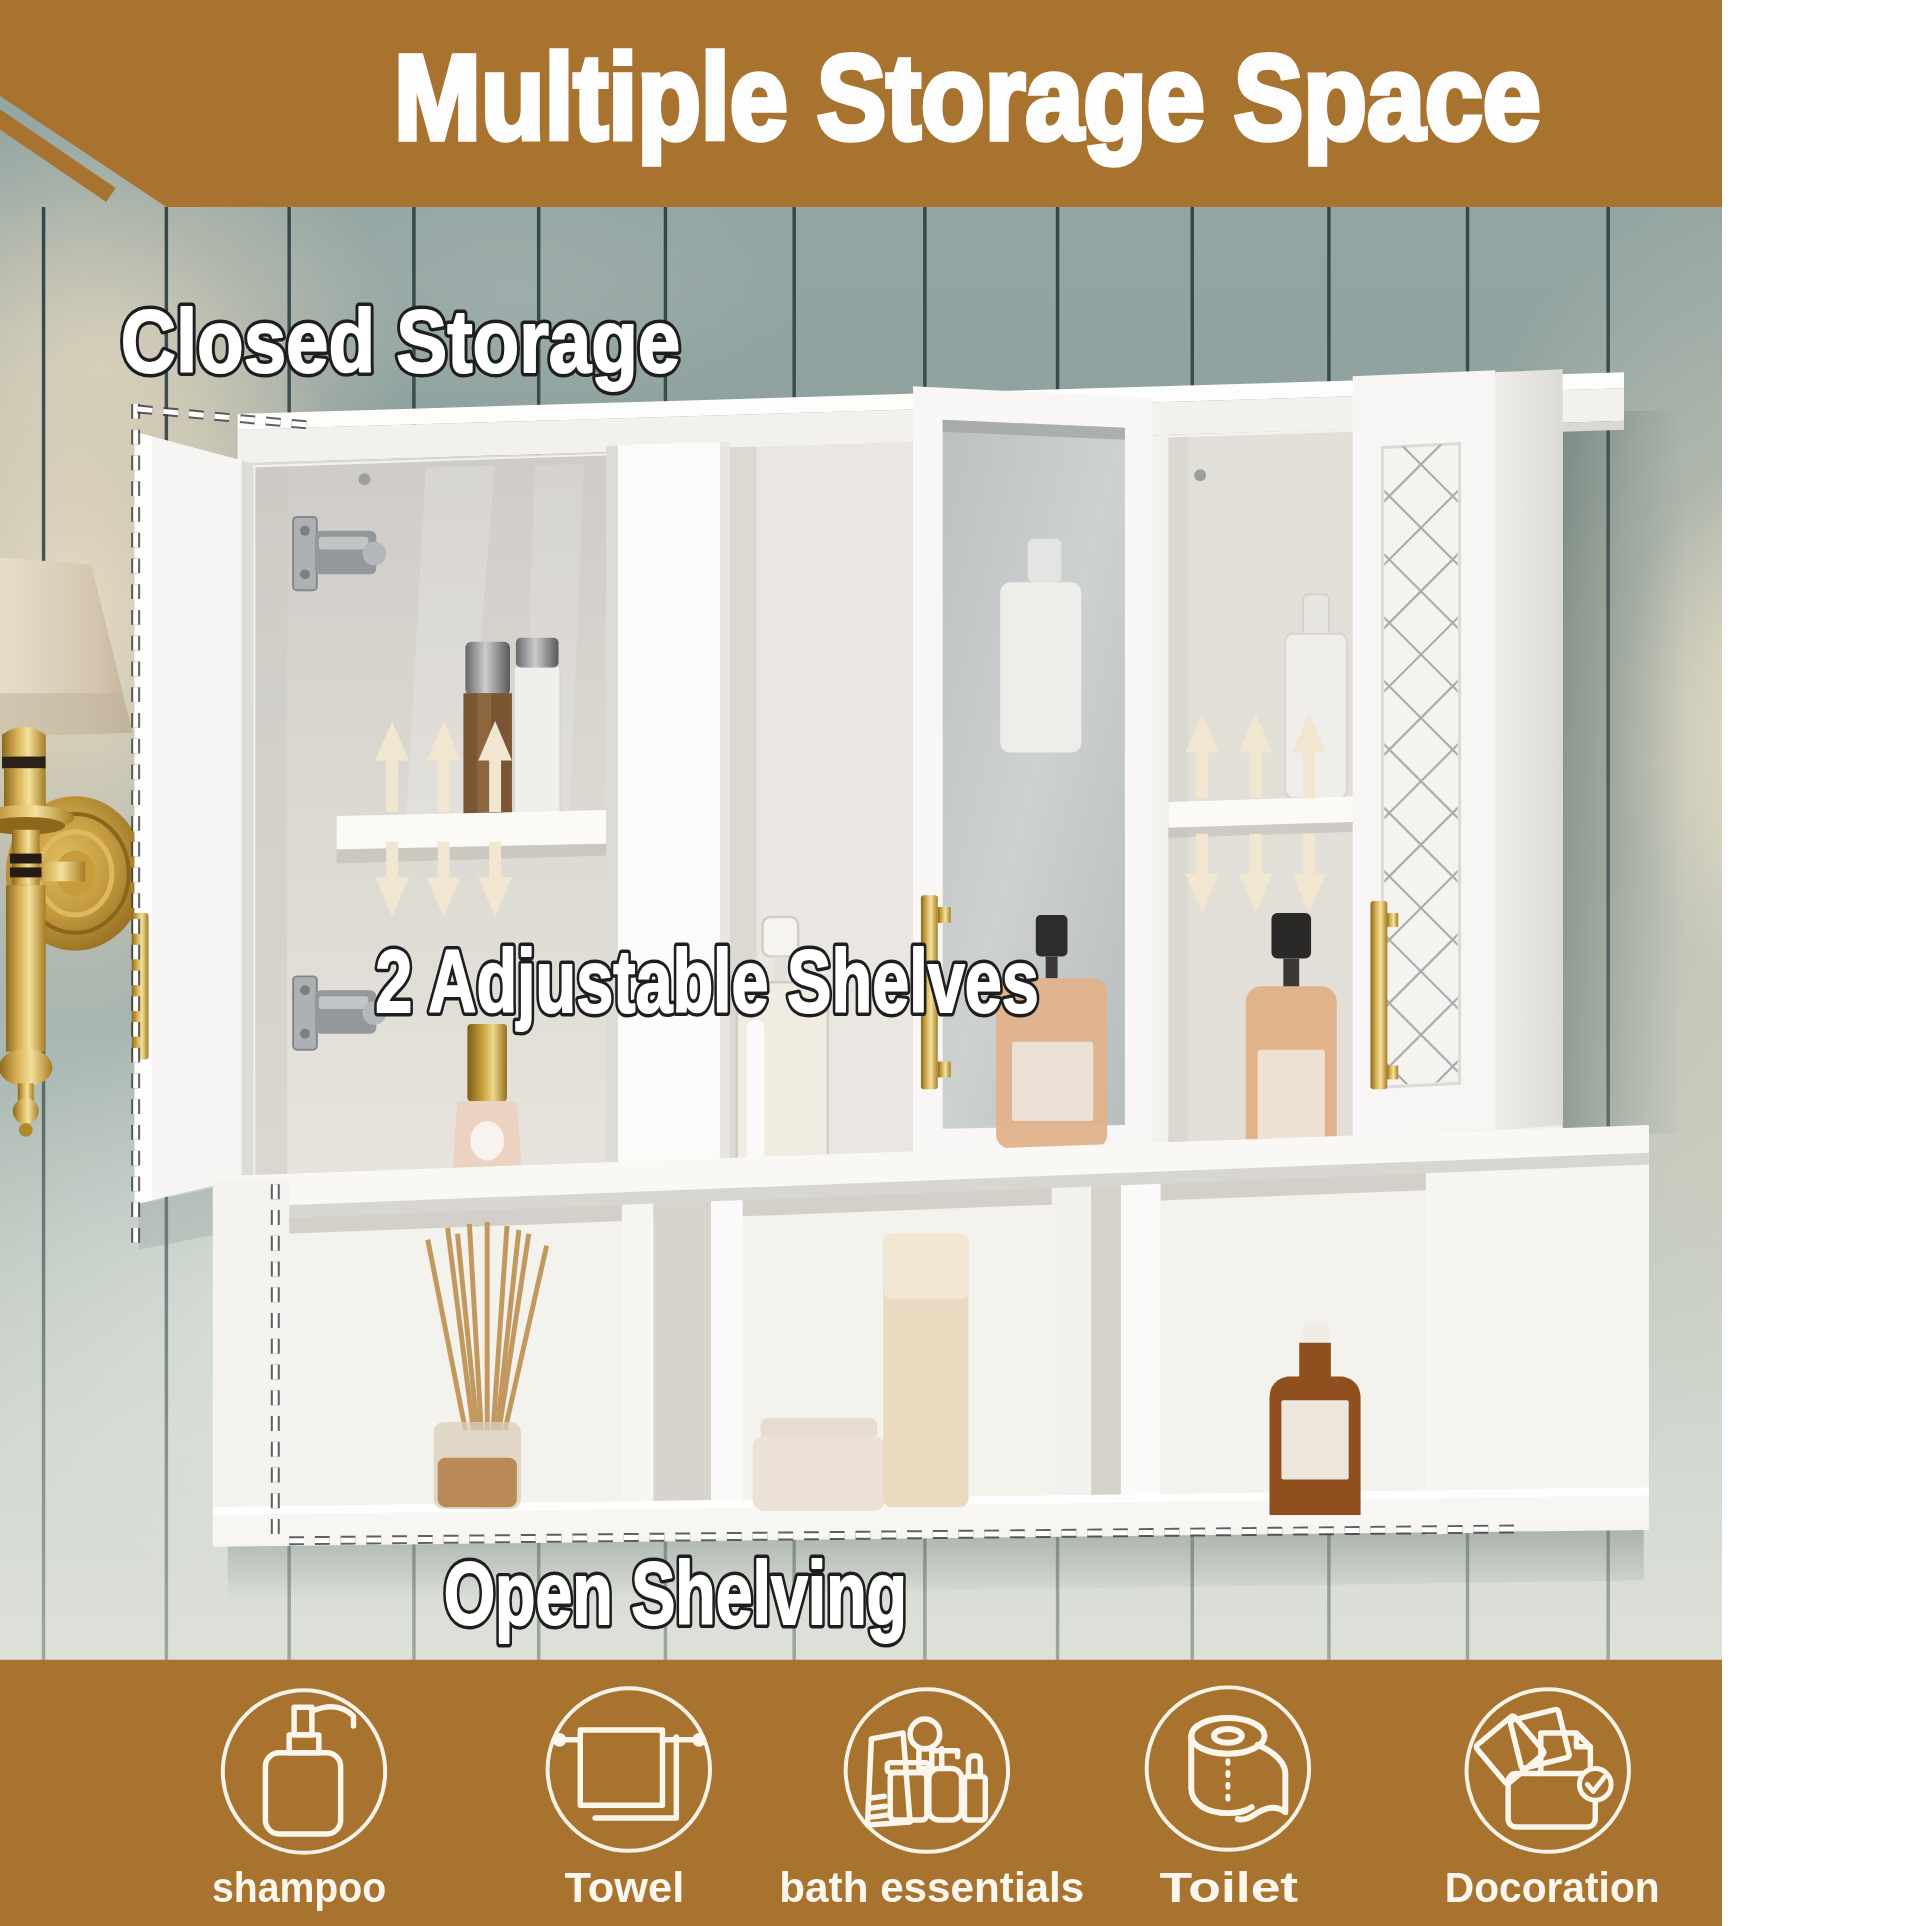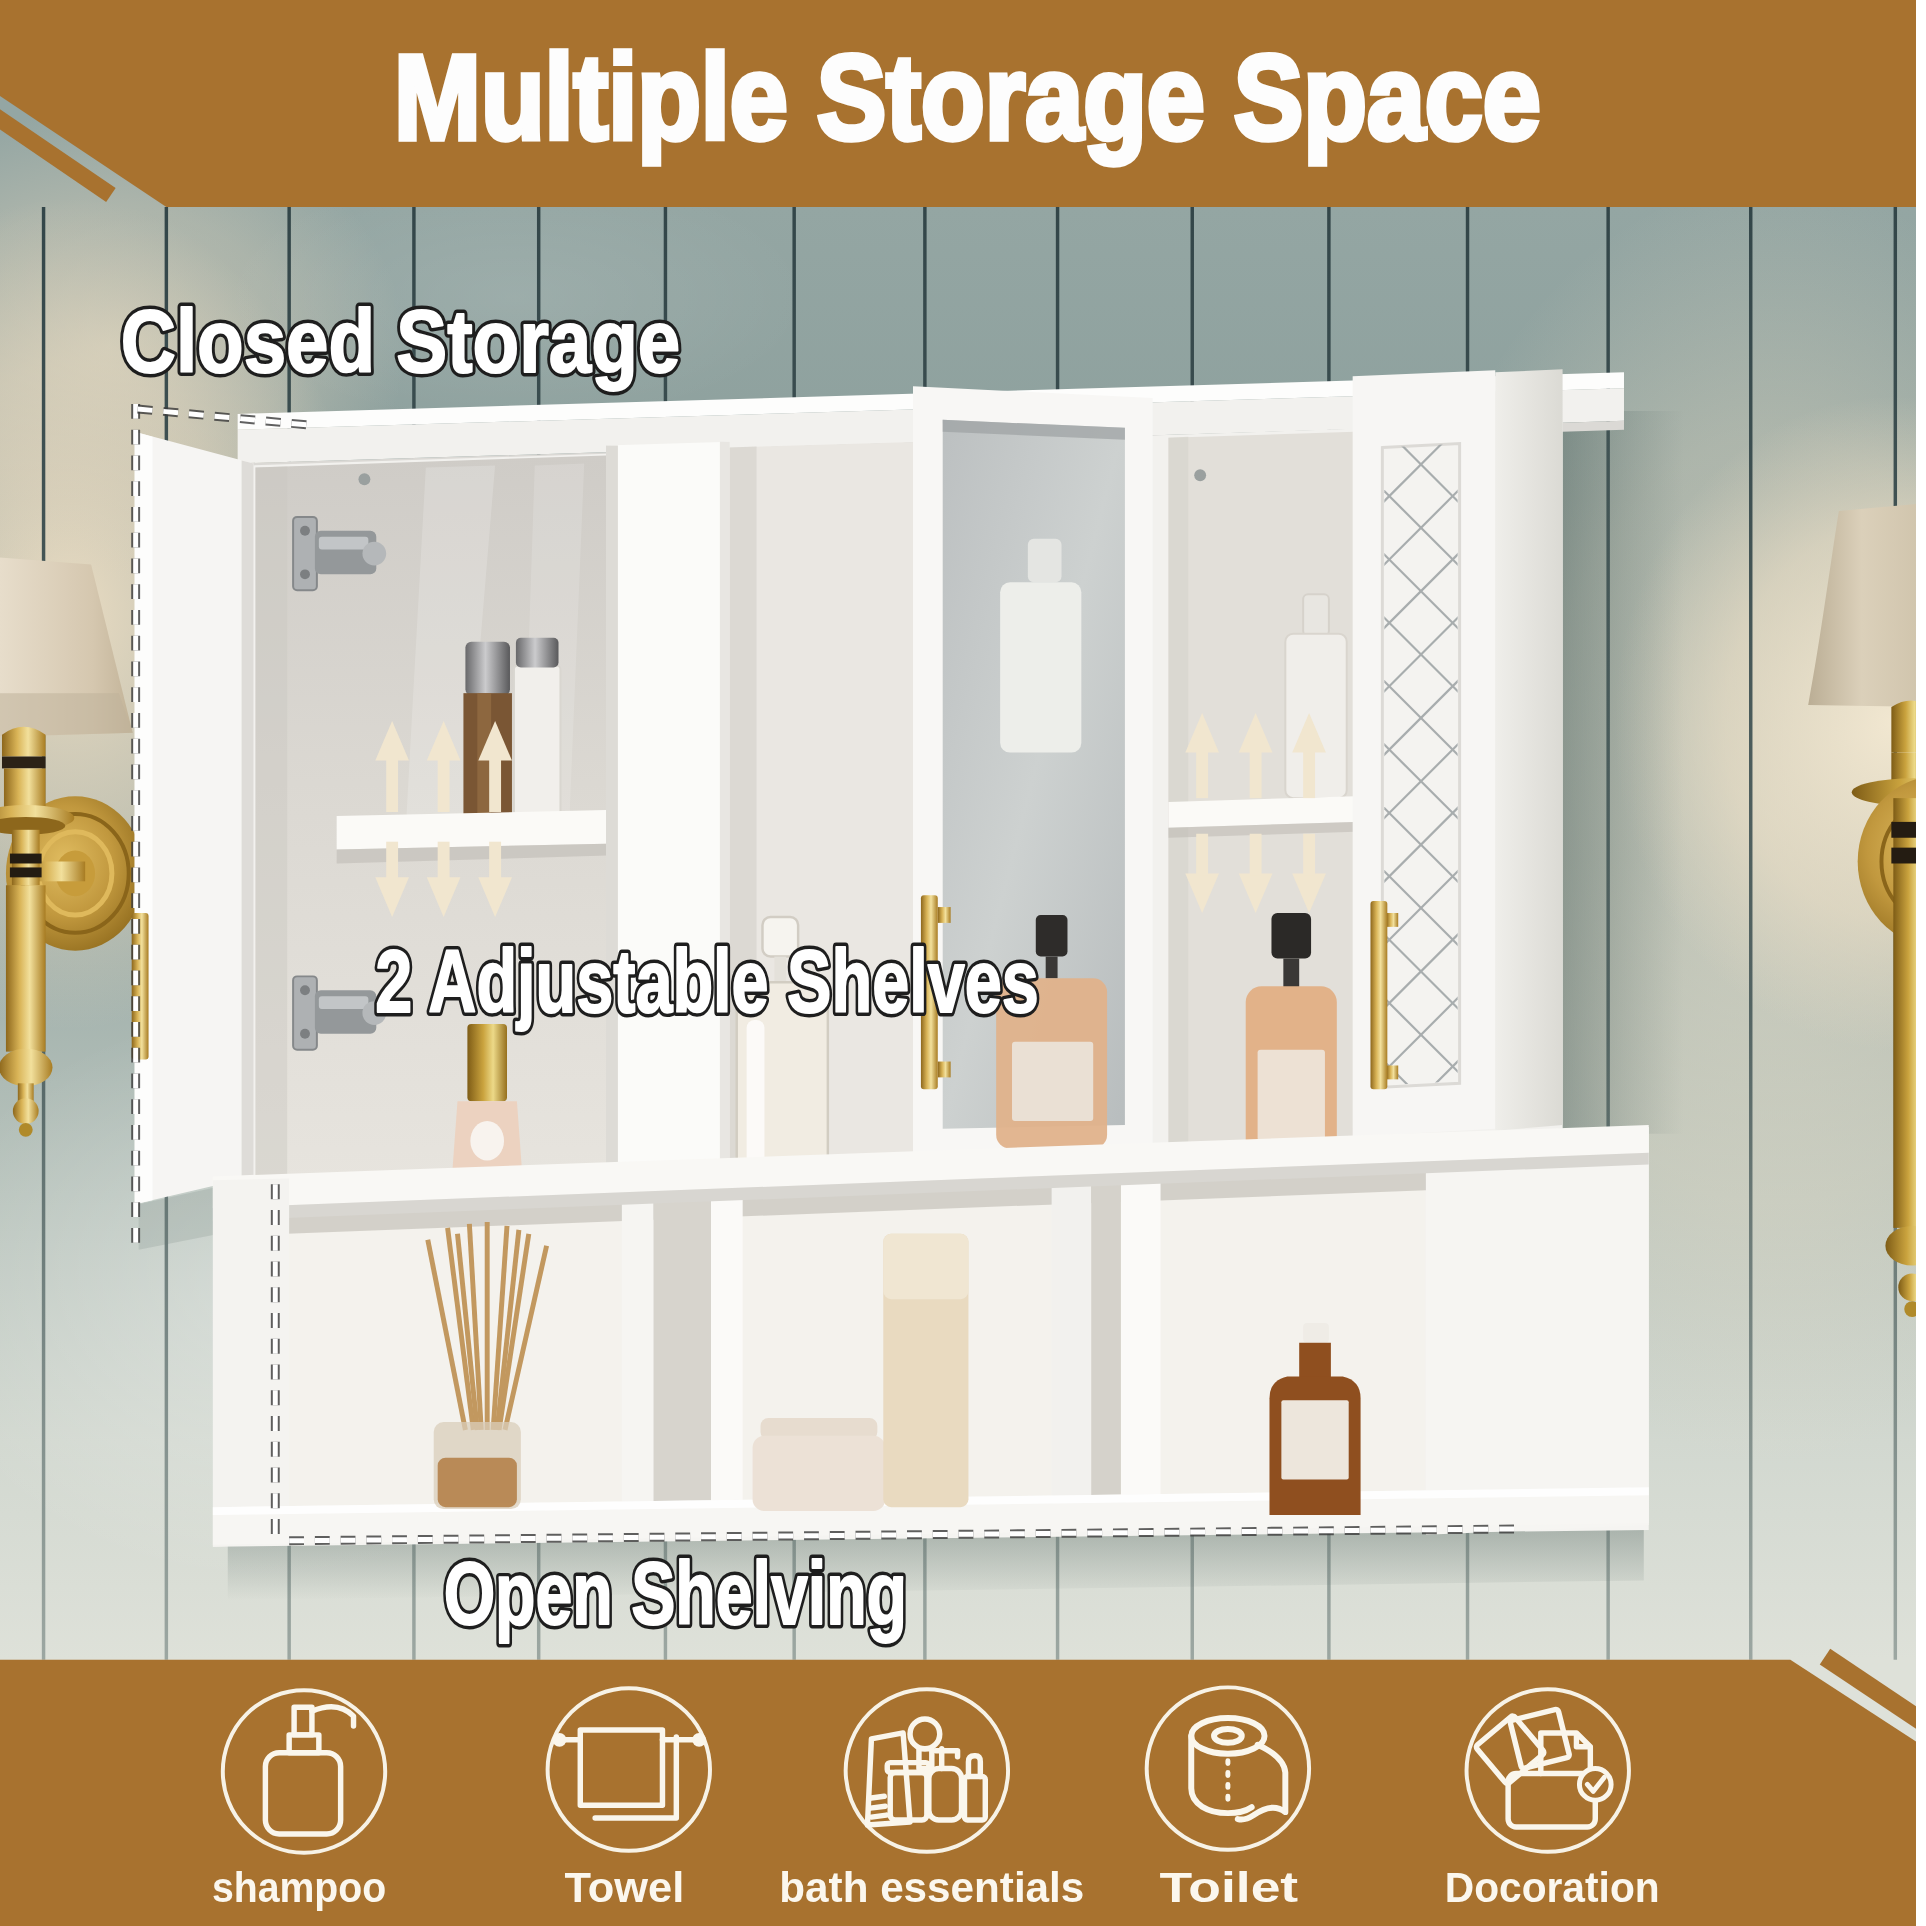--- a/index.html
+++ b/index.html
@@ -1,15 +1,15 @@
 <!DOCTYPE html>
 <html><head><meta charset="utf-8">
 <style>
 html,body{margin:0;padding:0;background:#fff;}
-#page{position:relative;width:1916px;height:1927px;overflow:hidden;}
+#page{position:relative;width:1722px;height:1927px;overflow:hidden;}
 </style></head>
 <body>
 <div id="page">
 <svg width="1927" height="1927" viewBox="0 0 1946 1946" xmlns="http://www.w3.org/2000/svg">
 <defs>
 <linearGradient id="wallV" x1="0" y1="209" x2="0" y2="1676" gradientUnits="userSpaceOnUse">
  <stop offset="0" stop-color="#94a6a3"></stop>
  <stop offset="0.2" stop-color="#8da09d"></stop>
  <stop offset="0.45" stop-color="#98a9a5"></stop>
  <stop offset="0.68" stop-color="#b9c4bd"></stop>

